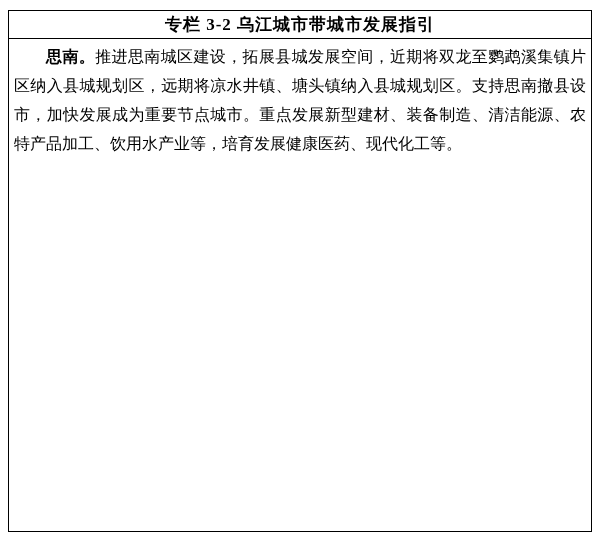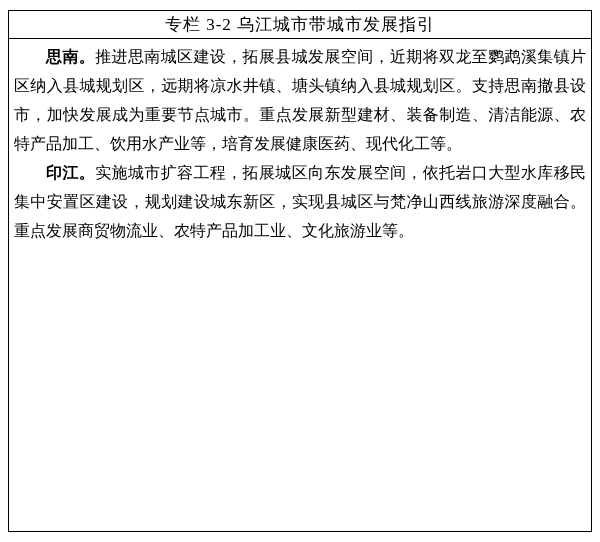--- a/index.html
+++ b/index.html
@@ -23,21 +23,21 @@
     height: 522px;
     border: 1px solid #000000;
     box-sizing: border-box;
     background: #ffffff;
   }
   .panel-title {
     height: 27px;
     line-height: 27px;
     border-bottom: 1px solid #000000;
     text-align: center;
-    font-weight: normal;
+    font-weight: bold;
     font-size: 17px;
     letter-spacing: 1px;
     white-space: nowrap;
     overflow: hidden;
   }
   .panel-body {
     padding: 3px 5px 0 5px;
     font-size: 16px;
     line-height: 29px;
     text-align: justify;
@@ -52,15 +52,14 @@
     font-weight: bold;
   }
 </style>
 </head>
 <body>
 
 <div class="panel">
   <div class="panel-title">专栏 3-2 乌江城市带城市发展指引</div>
   <div class="panel-body">
     <p><span class="lead">思南。</span><span>推进思南城区建设，拓展县城发展空间，近期将双龙至鹦鹉溪集镇片区纳入县城规划区，远期将凉水井镇、塘头镇纳入县城规划区。支持思南撤县设市，加快发展成为重要节点城市。重点发展新型建材、装备制造、清洁能源、农特产品加工、饮用水产业等，培育发展健康医药、现代化工等。</span></p>
-    <p><span class="lead">印江。</span><span>实施城市扩容工程，拓展城区向东发展空间，依托岩口大型水库移民集中安置区建设，规划建设城东新区，实现县城区与梵净山西线旅游深度融合。重点发展商贸物流业、农特产品加工业、文化旅游业等。</span></p>
   </div>
 </div>
 
 </body></html>

